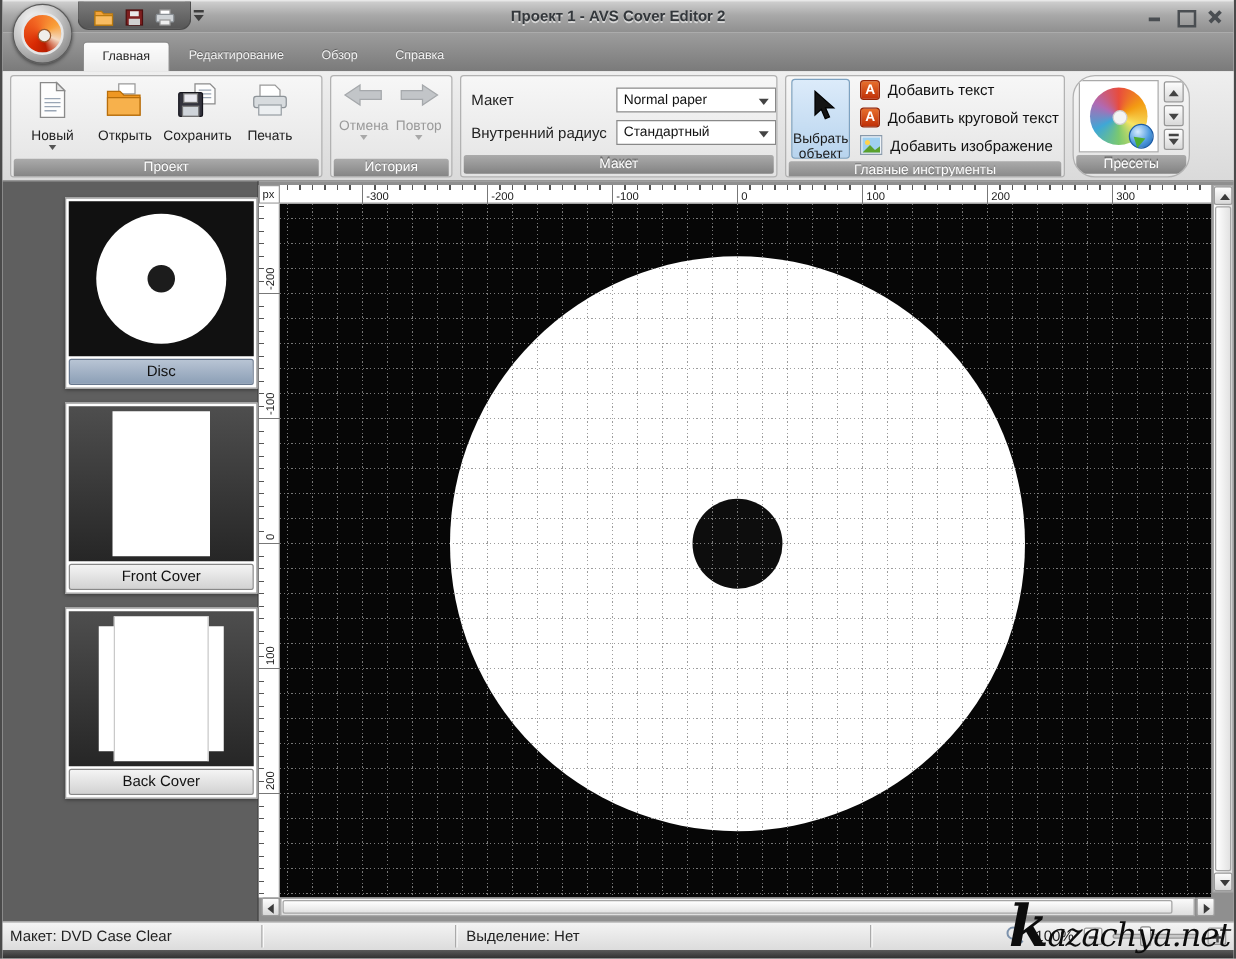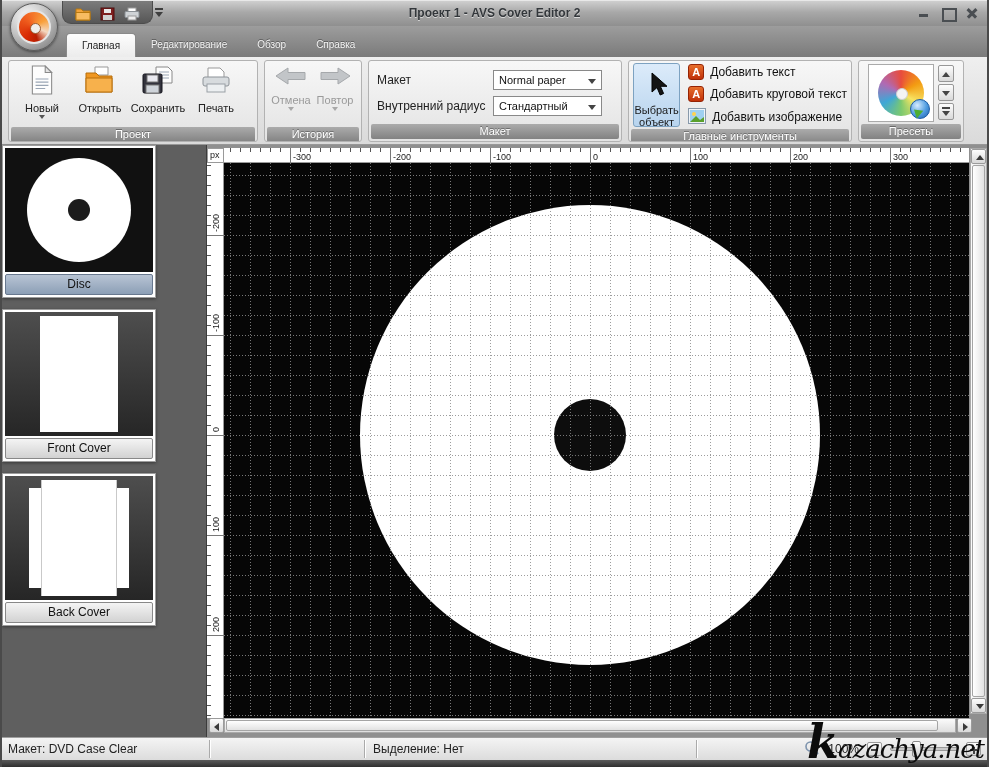--- a/index.html
+++ b/index.html
@@ -55,21 +55,21 @@
     text-shadow:0 -1px 0 #6a6a6a; }
   .bigbtn { width:58px; height:62px; display:flex; flex-direction:column; align-items:center; justify-content:flex-start;
     padding-top:2px; border-radius:3px; cursor:default; }
   .bigbtn .blabel { font-size:11px; color:#222; margin-top:3px; white-space:nowrap; }
   .bigbtn.disabled .blabel { color:#9a9a9a; }
   .dd-arrow { margin-top:1px; border-left:3.5px solid transparent; border-right:3.5px solid transparent; border-top:4px solid #555; }
   .bigbtn.disabled .dd-arrow { border-top-color:#a8a8a8; }
 
   .combo-row { display:flex; align-items:center; margin:3px 0; }
   .combo-label { width:116px; font-size:12px; color:#222; }
-  .combo { position:relative; width:109px; height:20px; background:#fff; border:1px solid #898989;
+  .combo { position:relative; width:128px; height:20px; background:#fff; border:1px solid #898989;
     font-size:11px; line-height:18px; padding:0 18px 0 5px; color:#111; cursor:default; }
   .combo::after { content:""; position:absolute; right:5px; top:8px;
     border-left:4px solid transparent; border-right:4px solid transparent; border-top:5px solid #444; }
 
   .select-btn { width:56px; height:64px; border:1px solid #7da2c1; border-radius:3px;
     background:linear-gradient(#dcebfa,#b8d4ee); display:flex; flex-direction:column; align-items:center;
     padding-top:8px; cursor:default; }
   .select-btn .blabel { font-size:11px; color:#1a1a1a; line-height:12px; text-align:center; margin-top:2px; }
   .tool-list { display:flex; flex-direction:column; justify-content:center; gap:6px; margin-left:8px; }
   .tool-item { display:flex; align-items:center; gap:6px; font-size:12px; color:#111; cursor:default; white-space:nowrap; }
@@ -90,22 +90,22 @@
   .mini-btn { width:16px; height:17px; border:1px solid #979797; border-radius:2px;
     background:linear-gradient(#fdfdfd,#d9d9d9); position:relative; cursor:default; }
   .tri-up::after { content:""; position:absolute; left:3px; top:6px; border-left:4px solid transparent; border-right:4px solid transparent; border-bottom:5px solid #444; }
   .tri-down::after { content:""; position:absolute; left:3px; top:6px; border-left:4px solid transparent; border-right:4px solid transparent; border-top:5px solid #444; }
   .tri-more::before { content:""; position:absolute; left:3px; top:3px; width:8px; height:2px; background:#444; }
   .tri-more::after { content:""; position:absolute; left:3px; top:7px; border-left:4px solid transparent; border-right:4px solid transparent; border-top:5px solid #444; }
 
   
   .main { position:absolute; left:0; top:145px; width:100%; height:592px; }
   .sidebar { position:absolute; left:0; top:0; width:205px; height:592px;
-    background:#5f5f5f; border-right:1px solid #3c3c3c; display:flex; flex-direction:column; align-items:flex-start;
-    gap:11px; }
+    background:#5f5f5f; border-right:1px solid #3c3c3c; display:flex; flex-direction:column; align-items:flex-end;
+    padding-top:13px; gap:11px; }
   .page-card { width:154px; background:#fff; border:1px solid #9d9d9d; padding:2px; box-shadow:0 1px 3px rgba(0,0,0,.4); cursor:default; }
   .preview { width:148px; height:124px; position:relative; overflow:hidden; }
   .preview.disc-bg { background:#111; }
   .preview.cover-bg { background:linear-gradient(#4e4e4e,#262626); }
   .disc-thumb { position:absolute; left:22px; top:10px; width:104px; height:104px; border-radius:50%; background:#fff; }
   .disc-thumb::after { content:""; position:absolute; left:41px; top:41px; width:22px; height:22px; border-radius:50%; background:#1c1c1c; }
   .front-thumb { position:absolute; left:35px; top:4px; width:78px; height:116px; background:#fff; }
   .bc-back  { position:absolute; left:24px; top:12px; width:100px; height:100px; background:#fff; }
   .bc-main  { position:absolute; left:36px; top:4px; width:76px; height:116px; background:#fff;
     border-left:1px solid #c9c9c9; border-right:1px solid #c9c9c9; }
@@ -323,21 +323,21 @@
                   <circle cx="6" cy="6" r="2" fill="#ffd34d"></circle>
                   <path d="M2 14 L8 8 L12 12 L16 9 V14 Z" fill="#5aa02c"></path>
                 </svg></span>
             <span>Добавить изображение</span>
           </div>
         </div>
       </div>
       <div class="rgroup-label">Главные инструменты</div>
     </div>
 
-    <div class="rgroup" style="width:106px;">
+    <div class="rgroup" style="width:94px;border-radius:18px;">
       <div class="rgroup-body" style="justify-content:center;">
         <div class="preset-box">
           <span class="cd-art"></span>
           <span class="globe"></span>
         </div>
         <div class="preset-btns">
           <span class="mini-btn tri-up"></span>
           <span class="mini-btn tri-down"></span>
           <span class="mini-btn tri-more"></span>
         </div>

